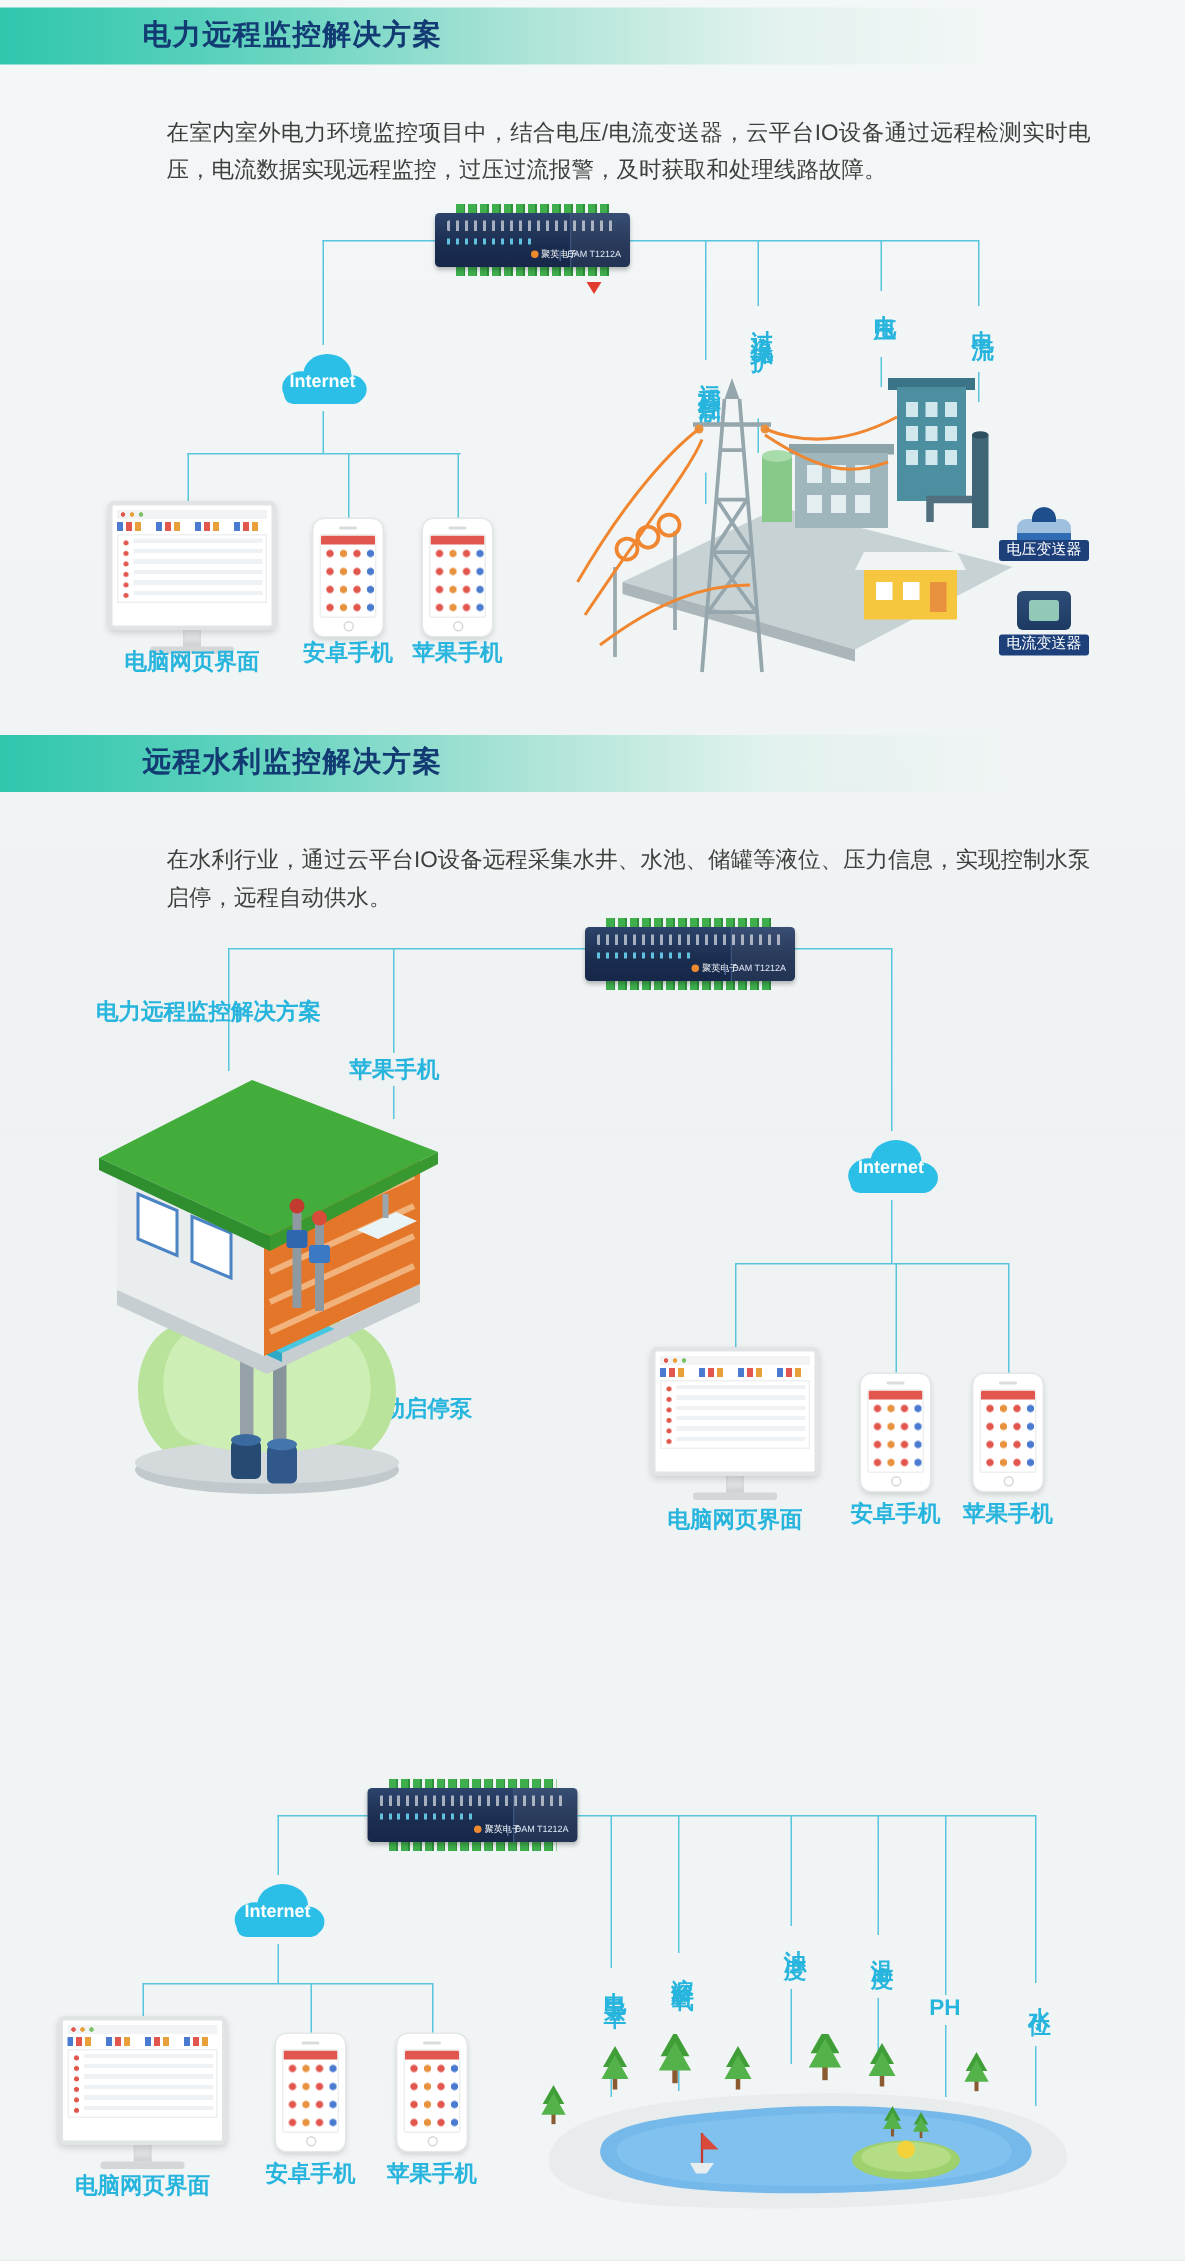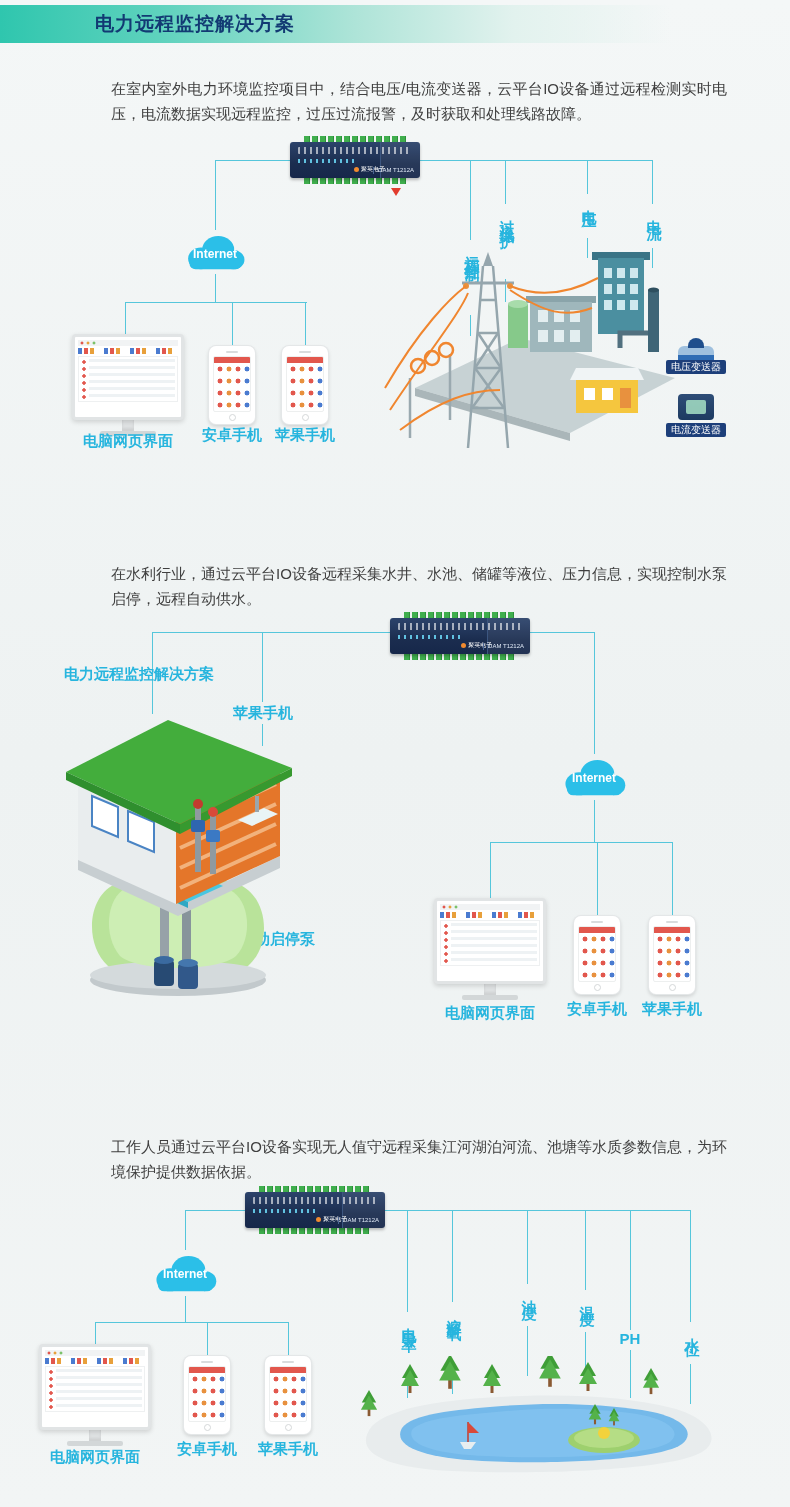--- a/index.html
+++ b/index.html
@@ -326,20 +326,23 @@
   <div class="vlabel" style="left:644px;top:208px">电流</div>
 
   <svg class="illus" style="left:380px;top:238px;width:300px;height:235px" viewBox="0 0 300 235">
       <use href="#sym-station"></use>
     </svg>
   <div class="xmtr xmtr-v" style="left:678px;top:346px"></div>
   <div class="xmtr-label" style="left:666px;top:360px">电压变送器</div>
   <div class="xmtr xmtr-c" style="left:678px;top:394px"></div>
   <div class="xmtr-label" style="left:666px;top:423px">电流变送器</div>
 
+  <header class="sec-header" style="top:490px">
+    <h2 class="sec-title">远程水利监控解决方案</h2>
+  </header>
   <p class="sec-desc" style="top:545px">在水利行业，通过云平台IO设备远程采集水井、水池、储罐等液位、压力信息，实现控制水泵启停，远程自动供水。</p>
 
   <i class="line h" style="left:152px;top:632px;width:238px"></i>
   <i class="line v" style="left:152px;top:632px;height:82px"></i>
   <i class="line v" style="left:262px;top:632px;height:70px"></i>
   <i class="line v" style="left:262px;top:724px;height:22px"></i>
   <i class="line h" style="left:530px;top:632px;width:64px"></i>
   <i class="line v" style="left:594px;top:632px;height:122px"></i>
   <i class="line v" style="left:594px;top:800px;height:42px"></i>
   <i class="line h" style="left:490px;top:842px;width:182px"></i>
@@ -402,21 +405,20 @@
     <div class="ph-screen">
         <i class="ph-head"></i>
         <i class="ph-apps"></i>
       </div>
     <i class="ph-home"></i>
   </div>
   <div class="caption" style="left:442px;top:1004px;width:96px">电脑网页界面</div>
   <div class="caption" style="left:566px;top:1000px;width:62px">安卓手机</div>
   <div class="caption" style="left:641px;top:1000px;width:62px">苹果手机</div>
 
-  <p class="sec-desc" style="top:1118px">工作人员通过云平台IO设备实现无人值守远程采集江河湖泊河流、池塘等水质参数信息，为环境保护提供数据依据。</p>
 
   <i class="line h" style="left:185px;top:1210px;width:60px"></i>
   <i class="line v" style="left:185px;top:1210px;height:40px"></i>
   <i class="line v" style="left:185px;top:1296px;height:26px"></i>
   <i class="line h" style="left:95px;top:1322px;width:193px"></i>
   <i class="line v" style="left:95px;top:1322px;height:22px"></i>
   <i class="line v" style="left:207px;top:1322px;height:34px"></i>
   <i class="line v" style="left:288px;top:1322px;height:34px"></i>
   <i class="line h" style="left:385px;top:1210px;width:305px"></i>
   <i class="line v" style="left:407px;top:1210px;height:102px"></i>

